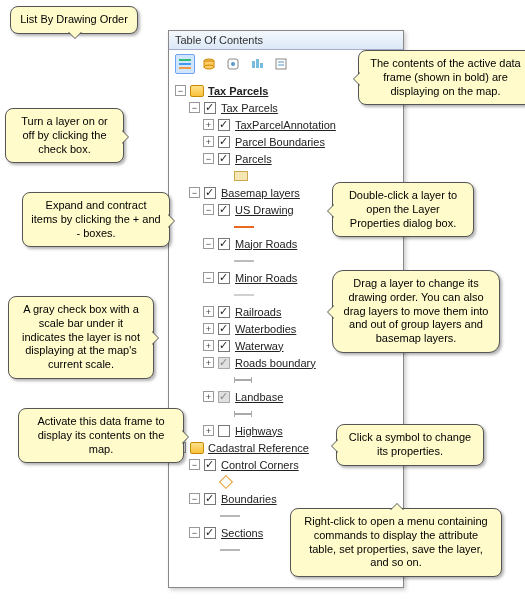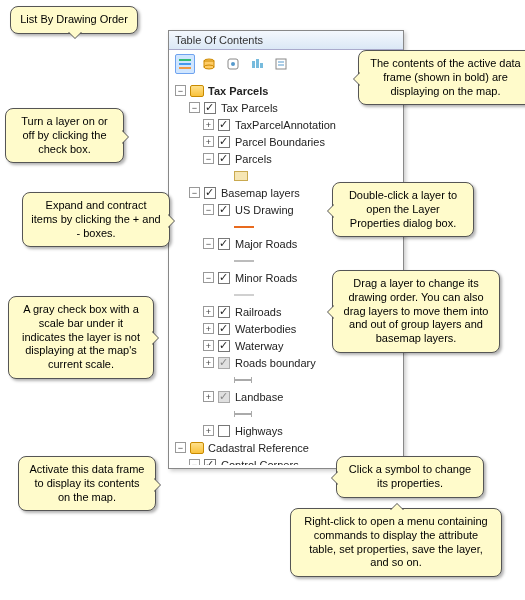--- a/index.html
+++ b/index.html
@@ -12,21 +12,21 @@
     font-size: 11px;
     background: #fff;
     position: relative;
     overflow: hidden;
   }
   .toc-window {
     position: absolute;
     left: 168px;
     top: 30px;
     width: 236px;
-    height: 439px;
+    height: 558px;
     border: 1px solid #888;
     background: #fff;
     box-shadow: 2px 2px 4px rgba(0,0,0,0.2);
   }
   .toc-title {
     background: linear-gradient(#f4f8fd,#dbe8f6);
     border-bottom: 1px solid #aac;
     padding: 3px 6px;
     font-size: 11px;
     color: #333;
@@ -89,21 +89,21 @@
   .chk.on::after {
     content: "✓";
     position: absolute;
     top: -2px;
     left: 0;
     font-size: 11px;
     color: #222;
   }
   .chk.gray { background: #e0e0e0; border-color:#aaa; }
   .chk.gray::after { content:"✓"; position:absolute; top:-2px; left:0; font-size:11px; color:#888; }
-  .label { padding-left: 1px; color:#222; }
+  .label { padding-left: 1px; color:#222;text-decoration:underline; }
   .bold { font-weight: bold; }
   .icon-df {
     display:inline-block; width:14px; height:12px; margin-right:3px;
     background: linear-gradient(#FFE08A,#F9C23C);
     border:1px solid #C88A00; border-radius:2px;
   }
   .lineSym { display:inline-block; width:20px; height:2px; margin-left: 2px;}
   .boxSym { display:inline-block; width:14px; height:10px; border:1px solid #888; margin-left:2px;}
   .scalebar { display:inline-block; width:18px; height:2px; background:#aaa; margin-left:2px; position:relative;}
   .scalebar::before,.scalebar::after{content:"";position:absolute;top:-2px;width:1px;height:6px;background:#aaa;}
@@ -327,17 +327,17 @@
         <span class="lineSym" style="background: rgb(183, 183, 183);"></span>
       </div>
     </div>
 </div>
 
 <div class="callout tail-d" style="left:10px; top:6px; width:128px;"><span>List By Drawing Order</span></div>
 <div class="callout tail-l" style="left:358px; top:50px; width:175px;"><span>The contents of the active data frame (shown in bold) are displaying on the map.</span></div>
 <div class="callout tail-r" style="left:5px; top:108px; width:119px;"><span>Turn a layer on or off by clicking the check box.</span></div>
 <div class="callout tail-r" style="left:22px; top:192px; width:148px;"><span>Expand and contract items by clicking the + and - boxes.</span></div>
 <div class="callout tail-l" style="left:332px; top:182px; width:142px;"><span>Double-click a layer to open the Layer Properties dialog box.</span></div>
-<div class="callout tail-l" style="left:332px; top:270px; width:168px;"><span>Drag a layer to change its drawing order. You can also drag layers to move them into and out of group layers and basemap layers.</span></div>
+<div class="callout tail-l" style="left:332px; top:270px; width:168px;border-radius:11px;"><span>Drag a layer to change its drawing order. You can also drag layers to move them into and out of group layers and basemap layers.</span></div>
 <div class="callout tail-r" style="left:8px; top:296px; width:146px;"><span>A gray check box with a scale bar under it indicates the layer is not displaying at the map's current scale.</span></div>
-<div class="callout tail-r" style="left:18px; top:408px; width:138px;margin-top:48px;"><span>Activate this data frame to display its contents on the map.</span></div>
-<div class="callout tail-l" style="left:336px; top:424px; width:148px;margin-top:32px;"><span>Click a symbol to change its properties.</span></div>
+<div class="callout tail-r" style="left:18px; top:408px; width:166px;"><span>Activate this data frame to display its contents on the map.</span></div>
+<div class="callout tail-l" style="left:336px; top:424px; width:148px;"><span>Click a symbol to change its properties.</span></div>
 <div class="callout tail-u" style="left:290px; top:508px; width:212px;"><span>Right-click to open a menu containing commands to display the attribute table, set properties, save the layer, and so on.</span></div>
 
 </body></html>

